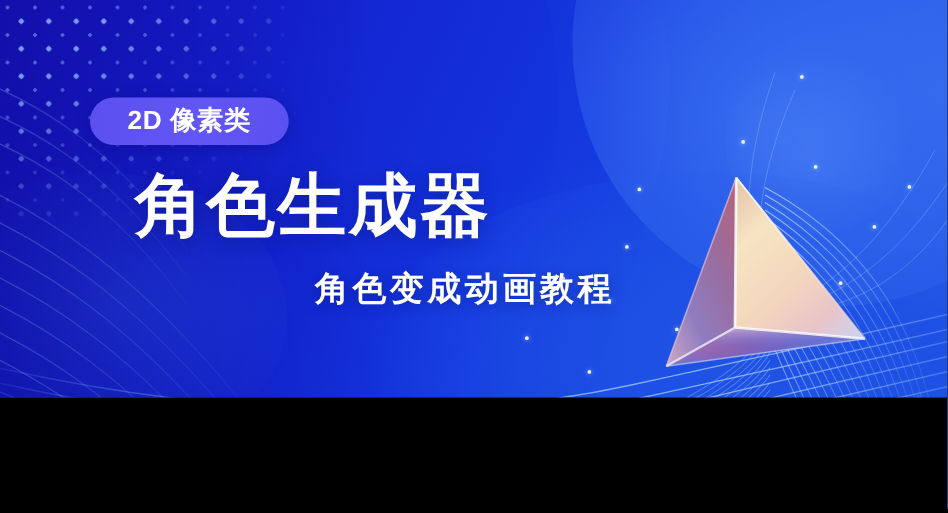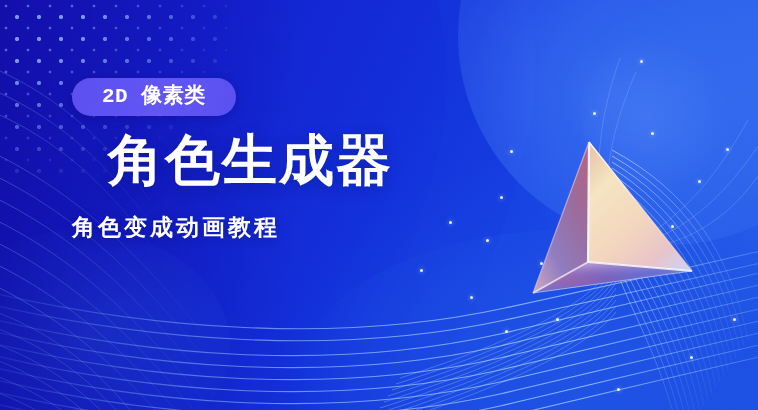--- a/index.html
+++ b/index.html
@@ -3,23 +3,23 @@
 <meta charset="utf-8">
 <style>
   html, body {
     margin: 0;
     padding: 0;
     background: #000;
   }
   #banner {
     position: relative;
     width: 758px;
-    height: 410px;
+    height: 318px;
     overflow: hidden;
-    font-family: Liberation Mono, monospace;
+    font-family: Liberation Sans, sans-serif;
     background: #3b82f6;
     user-select: none;
   }
 
   
   .layer { position: absolute; inset: 0; }
 
   
   .bg-base {
     background:
@@ -113,26 +113,27 @@
     font-size: 55px;
     font-weight: 700;
     line-height: 1;
     letter-spacing: 2px;
     text-shadow: 0 3px 14px rgba(10,20,120,.45);
     white-space: nowrap;
   }
   .subtitle {
     margin: 26px 0 0 0;
     color: #ffffff;
-    font-size: 23px;
+    font-size: 27px;
     font-weight: 700;
     line-height: 1;
     letter-spacing: 3px;
     text-shadow: 0 2px 9px rgba(10,20,120,.42);
     white-space: nowrap;
+    text-align: right;
   }
 </style>
 </head>
 <body>
 
 <div id="banner">
 
   <div class="layer bg-base"></div>
   <div class="glow-tr"></div>
   <div class="glow-r2"></div>

